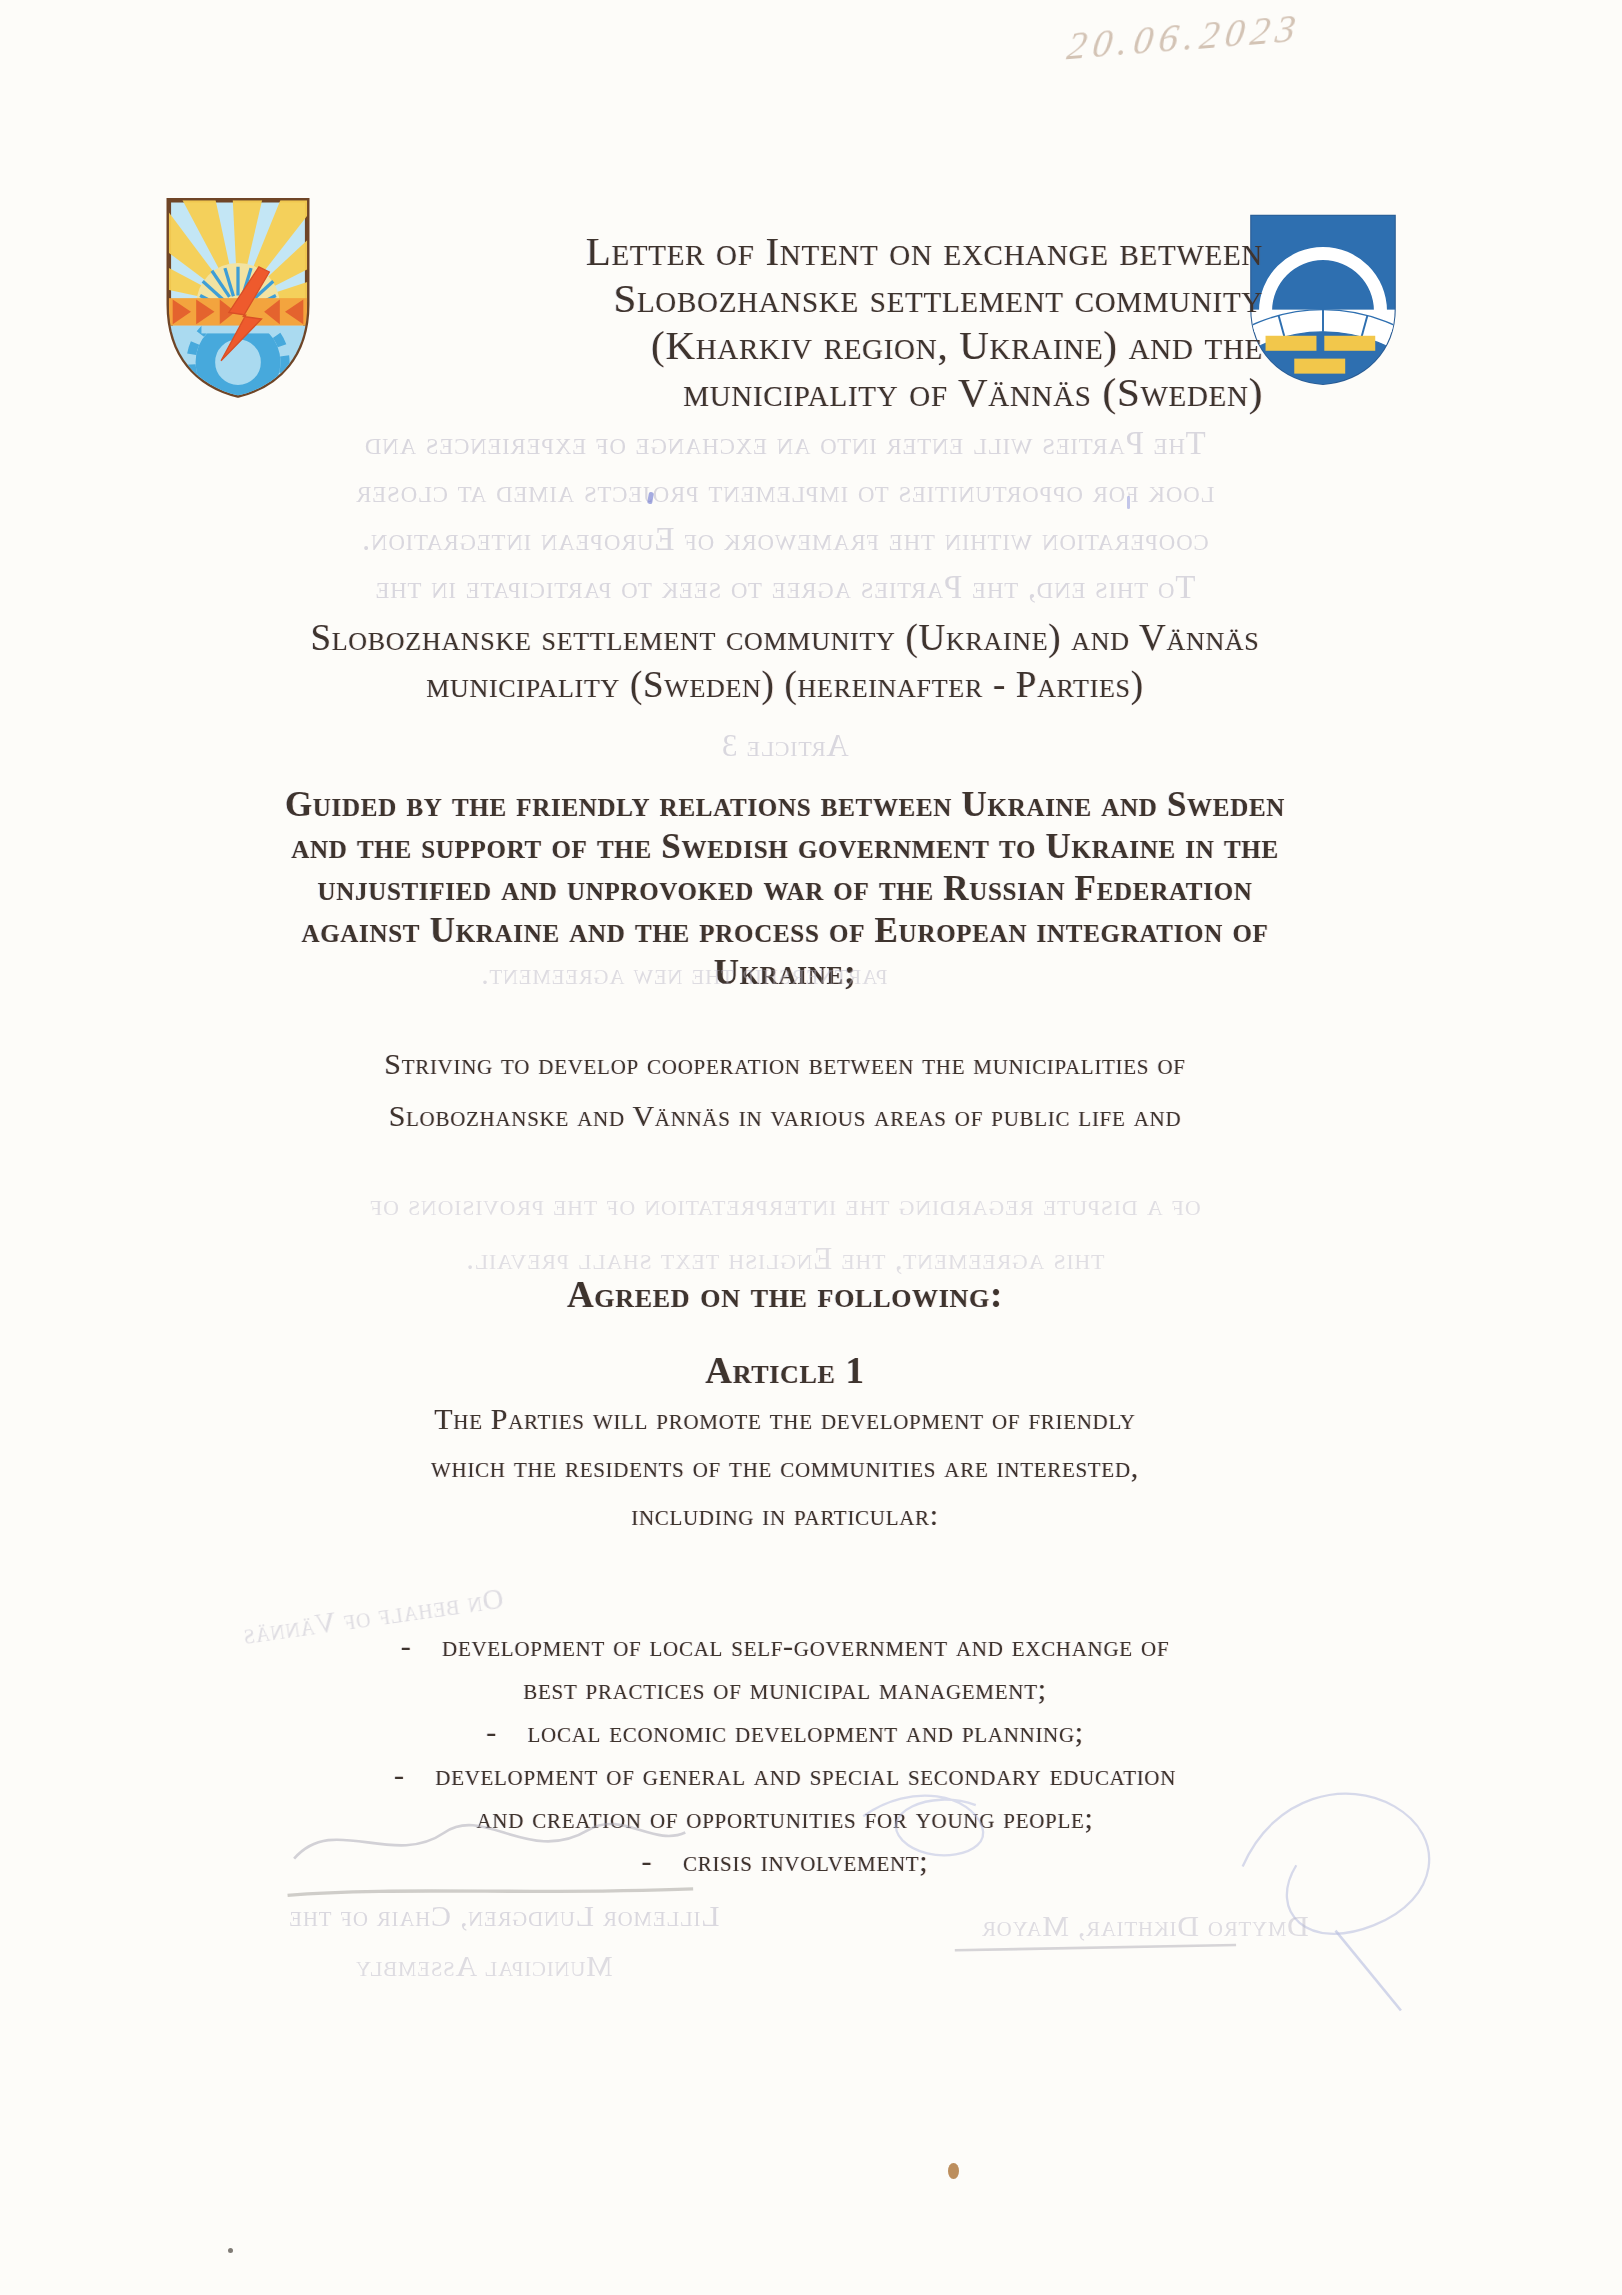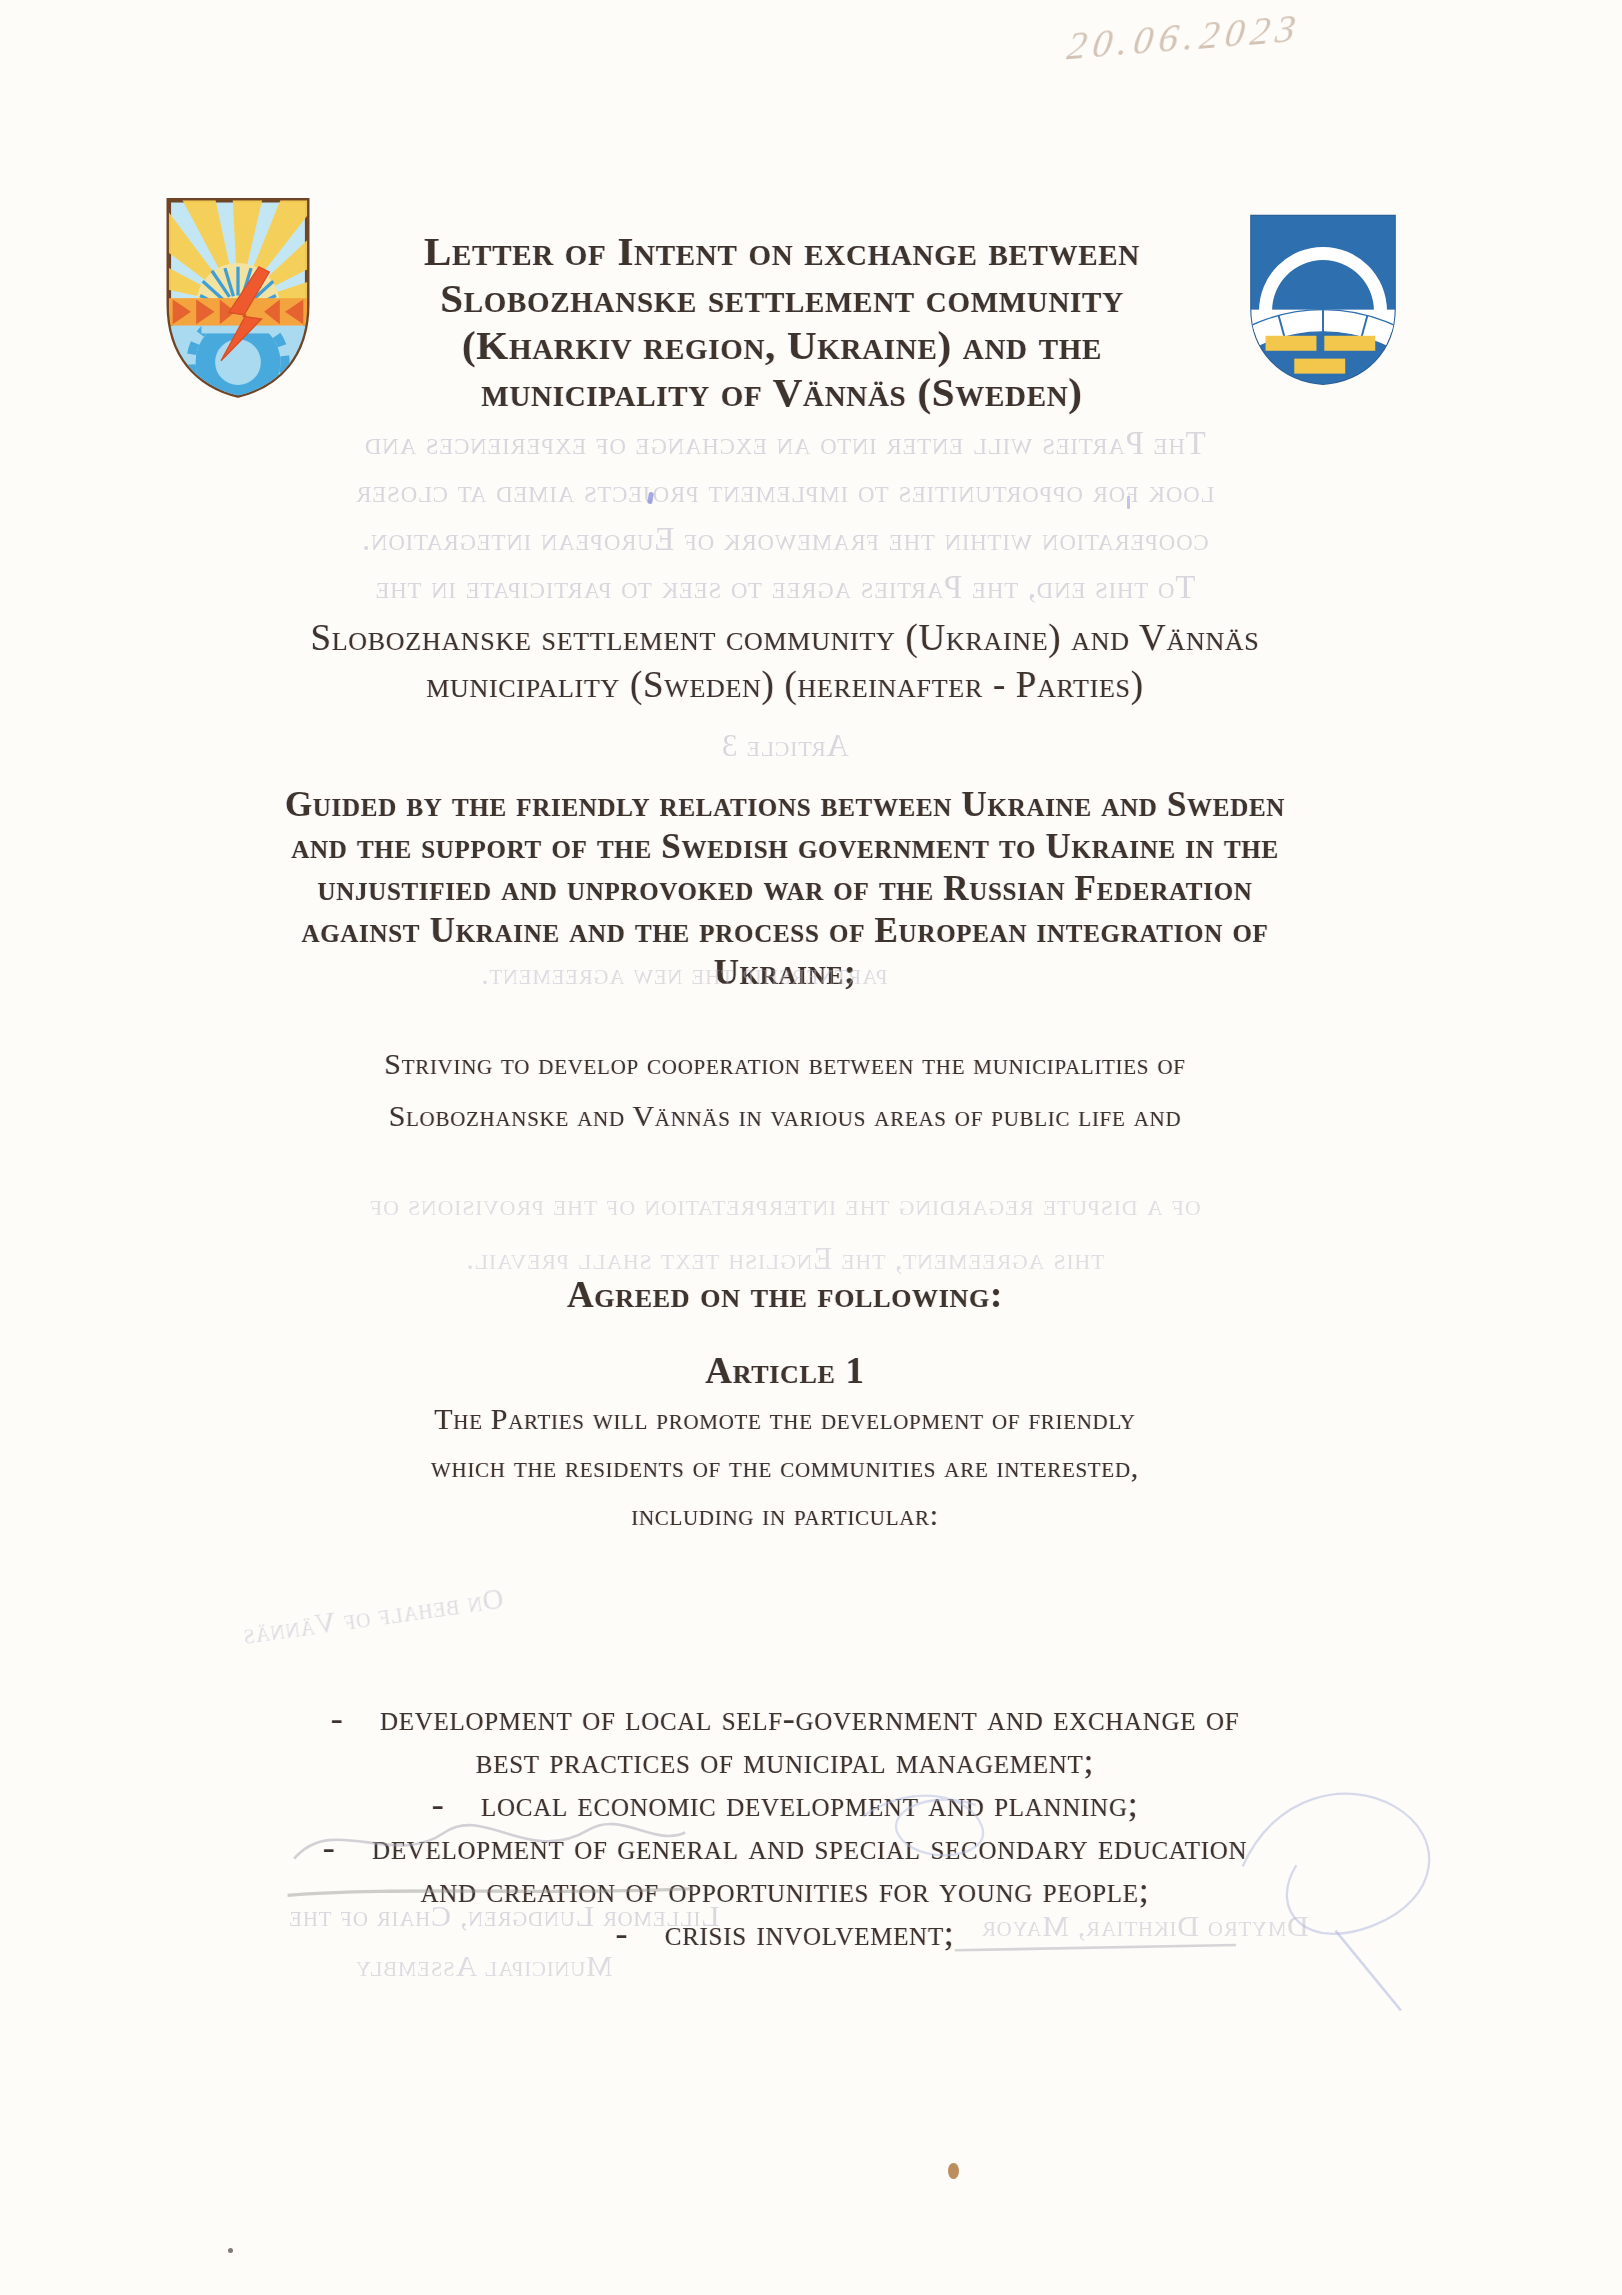--- a/index.html
+++ b/index.html
@@ -12,28 +12,28 @@
 
   
   .doc{
     position:absolute;left:193px;width:1184px;
     text-align:center;
     font-variant-caps:small-caps;
     color:var(--ink,#3e342e);
     letter-spacing:0.7px;
     text-shadow:0.8px 0 0 rgba(158,70,48,.16),-0.8px 0 0 rgba(64,74,158,.16);
   }
-  .title-block{left:301px;width:962px;top:228px;font-size:41px;line-height:47px;font-weight:700;}
+  .title-block{left:301px;width:962px;top:228px;font-size:41px;line-height:47px;font-weight:400;text-align:right;}
   .parties{top:614px;font-size:37px;line-height:47px;font-weight:500;}
   .guided{top:784px;font-size:35px;line-height:42px;font-weight:700;}
   .striving{top:1038px;font-size:30px;line-height:52px;font-weight:500;}
   .agreed{top:1273px;font-size:37px;font-weight:700;}
   .art-heading{top:1349px;font-size:37px;font-weight:600;}
   .article-body{top:1395px;font-size:30px;line-height:48px;font-weight:500;}
-  .bullet-list{top:1697px;font-size:36px;line-height:43px;font-weight:500;}
+  .bullet-list{top:1624px;font-size:30px;line-height:43px;font-weight:500;}
   .bullet-item{white-space:pre-line;}
 
   
   .bleed{
     position:absolute;left:193px;width:1184px;text-align:center;
     font-variant-caps:small-caps;
     color:var(--bleed-ink,#b9b6c6);
     transform:scaleX(-1);
     opacity:.52;filter:blur(0.7px);
     letter-spacing:0.7px;font-weight:500;

